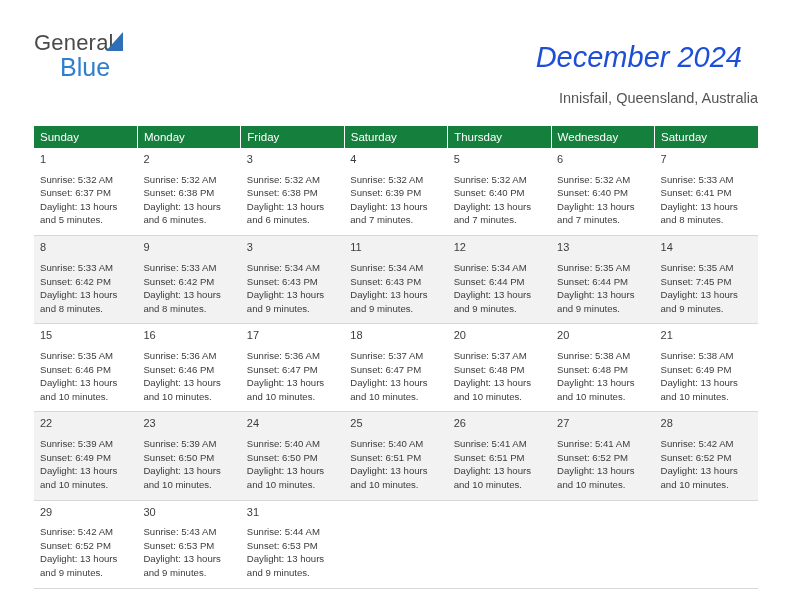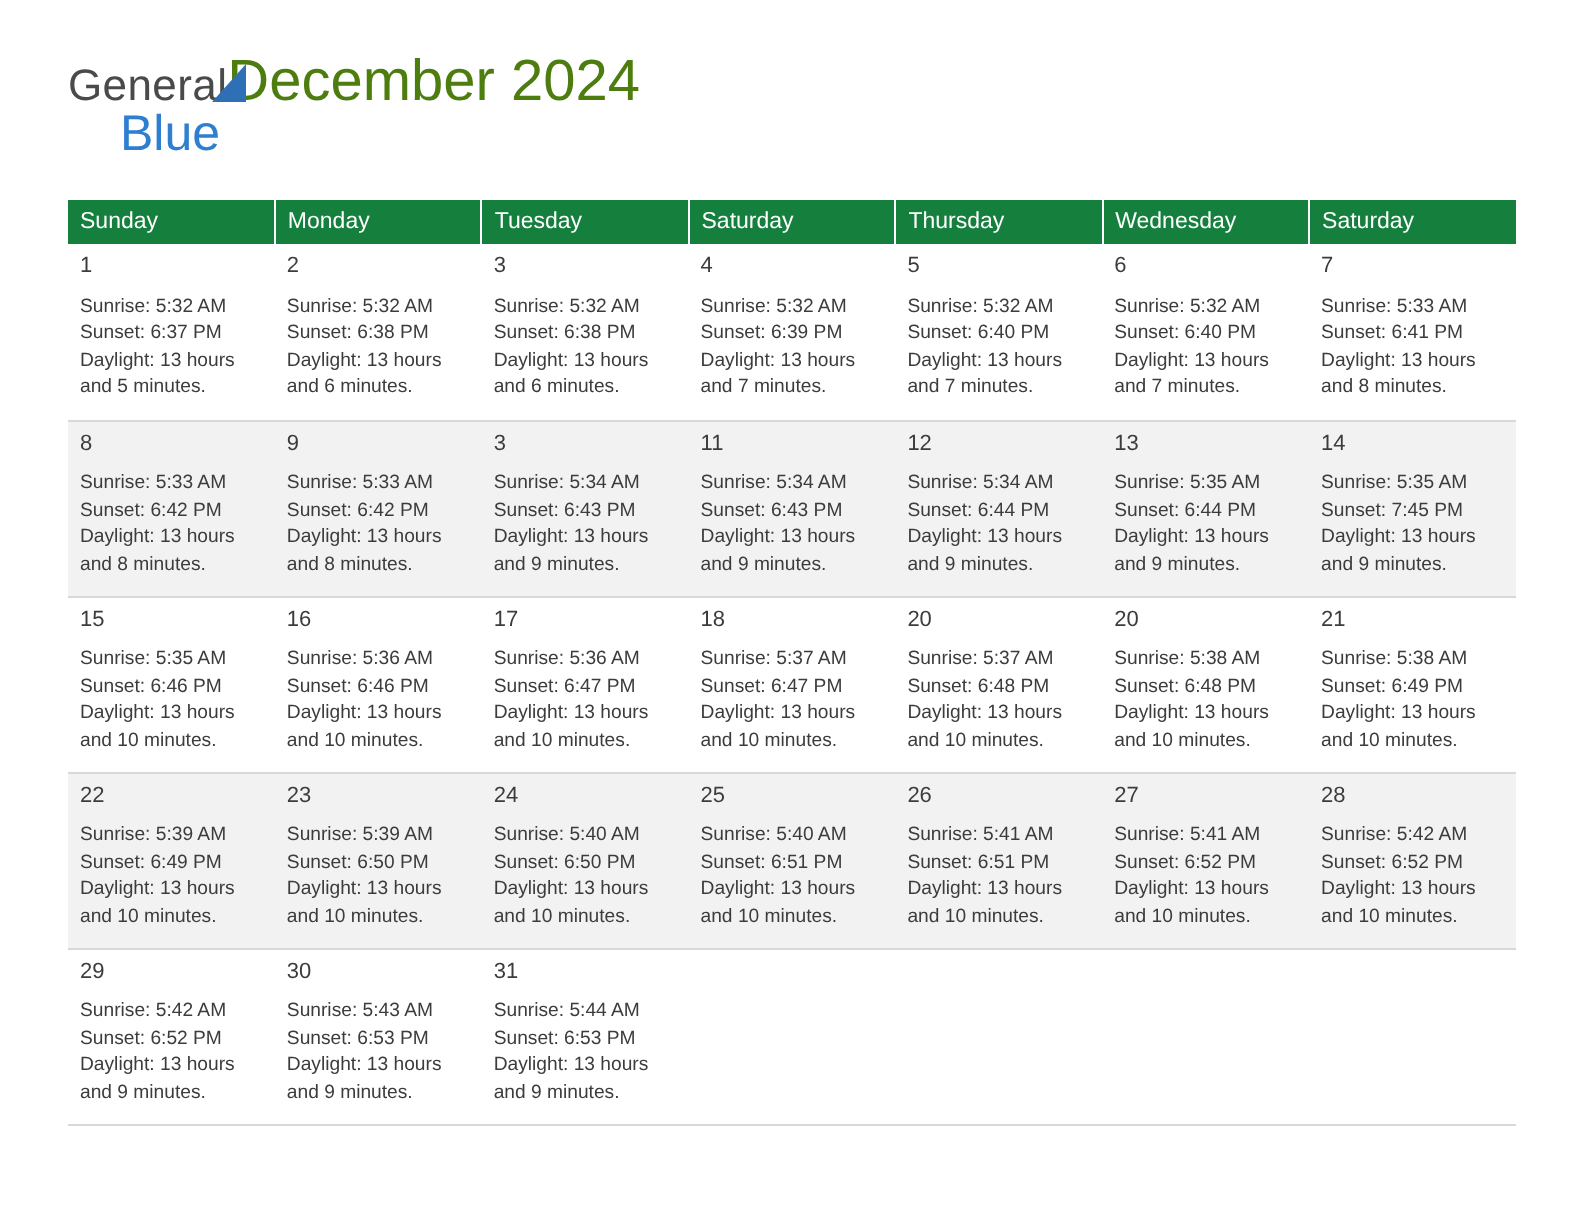--- a/index.html
+++ b/index.html
@@ -13,21 +13,21 @@
   }
   .page {
     position: relative;
     width: 792px;
     height: 612px;
     padding: 0;
   }
   .header {
     display: flex;
     align-items: flex-start;
-    justify-content: flex-start;
+    justify-content: space-between;
     padding: 26px 34px 0 34px;
   }
   .logo {
     line-height: 1;
     position: relative;
     padding-top: 6px;
   }
   .logo-general {
     font-size: 22px;
     color: #4a4a4a;
@@ -47,24 +47,25 @@
     width: 0;
     height: 0;
     border-left: 17px solid transparent;
     border-bottom: 19px solid #2f6fb5;
   }
   .title-block {
     text-align: right;
   }
   .cal-title {
     font-size: 29px;
-    color: #4d7c0f;
+    color: #1d4ed8;
     font-weight: normal;
     line-height: 1.1;
-    margin: 0;
+    margin: 16px;
+    font-style: italic;
   }
   .cal-sub {
     font-size: 14.5px;
     color: #555555;
     margin-top: 13px;
   }
   table.cal {
     border-collapse: collapse;
     width: 724px;
     margin: 20px auto 0 auto;
@@ -107,29 +108,30 @@
 <div class="page">
 
   <div class="header">
     <div class="logo">
       <span class="logo-general">General</span>
       <span class="logo-flag"></span>
       <span class="logo-blue">Blue</span>
     </div>
     <div class="title-block">
       <h1 class="cal-title">December 2024</h1>
+      <div class="cal-sub">Innisfail, Queensland, Australia</div>
     </div>
   </div>
 
   <table class="cal">
     <thead>
       <tr>
         <th>Sunday</th>
         <th>Monday</th>
-        <th>Tuesday</th>
+        <th>Friday</th>
         <th>Saturday</th>
         <th>Thursday</th>
         <th>Wednesday</th>
         <th>Saturday</th>
       </tr>
     </thead>
     <tbody id="cal-body">
         <tr class="plain">
           <td>
             <span class="daynum">1</span>

